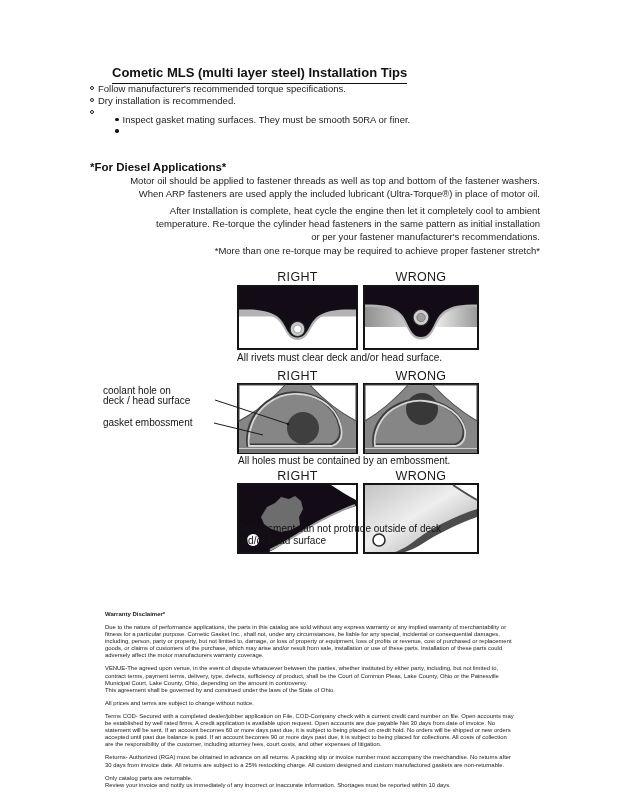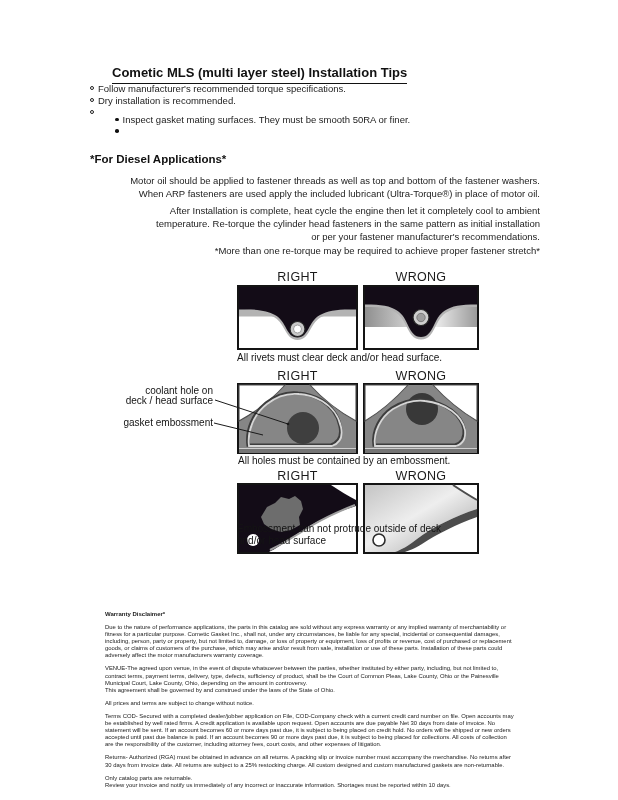--- a/index.html
+++ b/index.html
@@ -17,28 +17,28 @@
   .tip-row { display:flex; align-items:flex-start; white-space:nowrap; }
   .tip-row.sub { margin-left:25px; }
   .marker-circle {
     width:4px; height:4px; border:1px solid #222; border-radius:50%;
     margin:3.4px 4px 0 0; flex:0 0 auto;
   }
   .marker-dot {
     width:3.6px; height:3.6px; background:#111; border-radius:50%;
     margin:3.8px 4px 0 0; flex:0 0 auto;
   }
-  .diesel-heading { left:90px; top:114px; font-size:11.5px; font-weight:bold; color:#111; }
+  .diesel-heading { left:90px; top:122px; font-size:11.5px; font-weight:bold; color:#111; }
   .body-para { left:90px; width:450px; font-size:9.5px; line-height:13.2px; white-space:pre-line;text-align:right; }
   .p1 { top:135px; } .p2 { top:165px; } .pnote { top:205px; }
 
   .rw-label { width:121px; text-align:center; font-size:12.5px; color:#1a1a1a; letter-spacing:0.3px; }
   .caption { font-size:10px; color:#141414; white-space:pre-line; line-height:12px; }
 
-  .ann-label { left:90px; width:123px; text-align:right; font-size:10px; line-height:10px; color:#141414; }
+  .ann-label { left:103px; width:123px; text-align:left; font-size:10px; line-height:10px; color:#141414; }
 
   .legal { left:105px; top:572px; width:472px; color:#222; }
   .legal-heading { font-size:6px; font-weight:bold; margin-bottom:7px; }
   .legal p { font-size:5.9px; line-height:7.1px; margin-bottom:6px; white-space:pre-line; }
 
   .page-number { left:388px; top:759px; font-size:13px; color:#2b2b2b; letter-spacing:0.4px; }
 
   svg.diagram { display:block; }
   .overlay { left:0; top:0; pointer-events:none; }
 </style>

